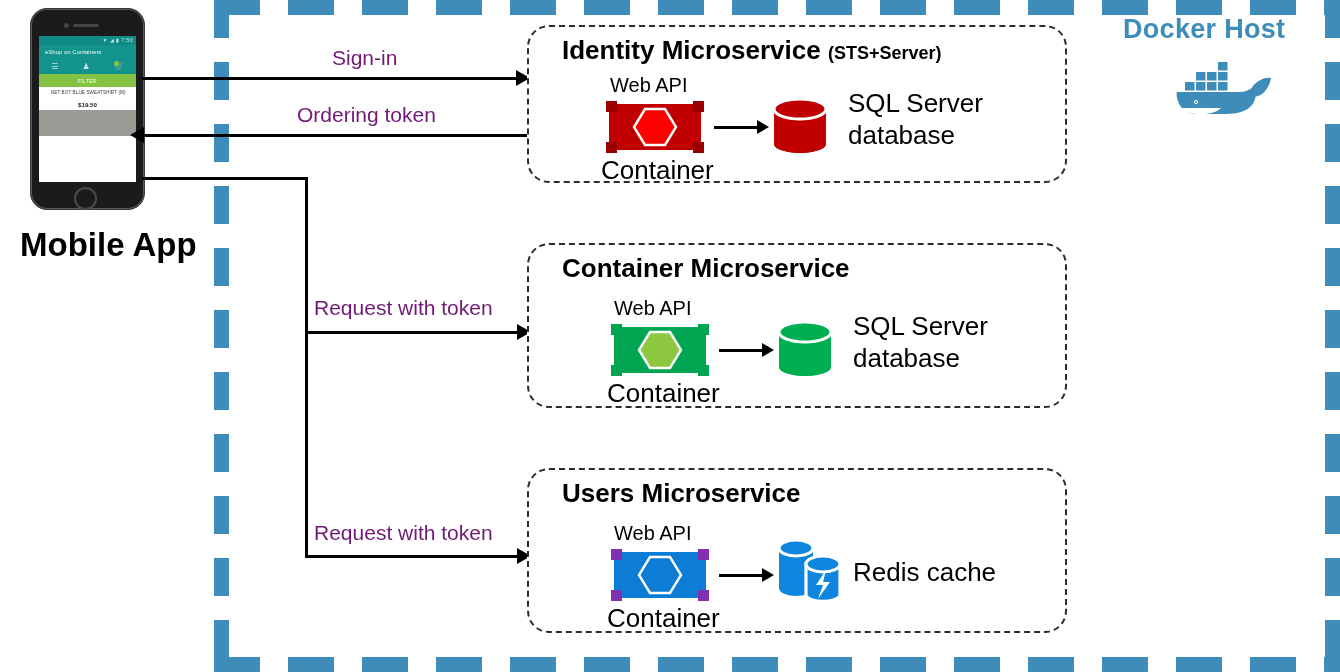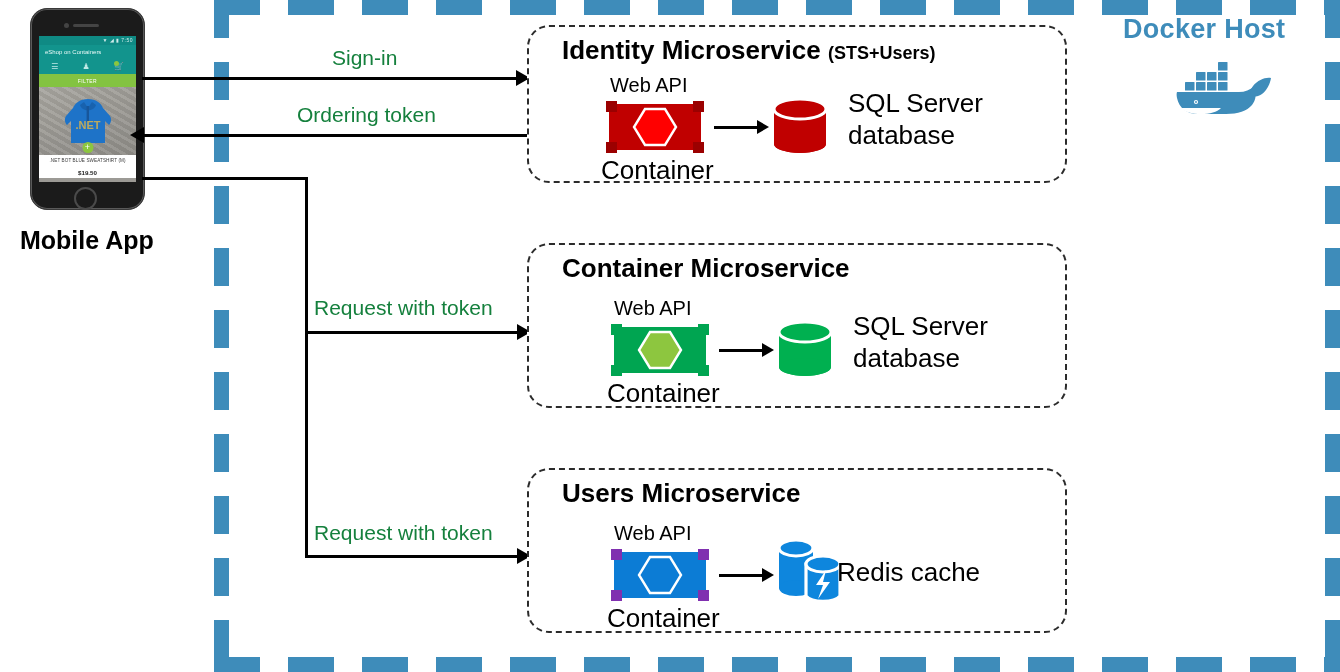--- a/index.html
+++ b/index.html
@@ -58,21 +58,21 @@
   .ph-prod .concrete{position:absolute;inset:0;
      background:
        repeating-linear-gradient(30deg,rgba(255,255,255,.07) 0 3px,rgba(0,0,0,.05) 3px 7px),
        linear-gradient(160deg,#a9a7a1,#8e8c87);}
   .hoodie{position:absolute;left:50%;top:9px;transform:translateX(-50%);width:52px;height:50px;}
   .ph-plus{position:absolute;left:50%;bottom:2px;transform:translateX(-50%);
     width:11px;height:11px;border-radius:50%;background:#8CC63F;color:#fff;font-size:9px;line-height:10px;text-align:center;}
   .ph-name{height:11px;background:#fff;color:#3a3a3a;font-size:4.6px;display:flex;align-items:center;justify-content:center;letter-spacing:.1px;}
   .ph-price{height:12px;background:#fff;color:#1a1a1a;font-size:6.2px;font-weight:bold;display:flex;align-items:center;justify-content:center;}
   .ph-prod2{height:26px;background:#9c9a95;position:relative;overflow:hidden;}
-  .mobile-app-label{left:20px;top:226px;font-size:25px;font-weight:bold;white-space:nowrap;}
+  .mobile-app-label{left:20px;top:226px;font-size:33px;font-weight:bold;white-space:nowrap;}
 
   
   .svc{
     position:absolute;
     border:2.5px dashed #2b2b2b;
     border-radius:22px;
     box-sizing:border-box;
     background:#ffffff;
   }
   .svc-title{position:absolute;white-space:nowrap;font-weight:bold;font-size:26px;color:#000;}
@@ -93,21 +93,21 @@
   .db-text{position:absolute;font-size:26px;line-height:32px;white-space:nowrap;}
 
   
   .ln{position:absolute;background:#000;}
   .ln.h{height:2.6px;}
   .ln.v{width:2.6px;}
   .arrowhead{position:absolute;width:0;height:0;}
   .arrowhead.right{border-top:8px solid transparent;border-bottom:8px solid transparent;border-left:14px solid #000;}
   .arrowhead.left{border-top:8px solid transparent;border-bottom:8px solid transparent;border-right:14px solid #000;}
   .arrowhead.small-right{border-top:7px solid transparent;border-bottom:7px solid transparent;border-left:12px solid #000;}
-  .flow-label{position:absolute;font-size:21px;white-space:nowrap;color:#15803d;}
+  .flow-label{position:absolute;font-size:21px;white-space:nowrap;color:#701a75;}
 </style>
 </head>
 <body>
 
 <div class="stage">
 
   <div class="host-edge v" style="left:214px;top:0px;height:672px;"></div>
   <div class="host-edge h" style="left:214px;top:0px;width:1126px;"></div>
   <div class="host-edge v" style="left:1325px;top:0px;height:672px;"></div>
   <div class="host-edge h" style="left:214px;top:657px;width:1126px;"></div>
@@ -143,30 +143,20 @@
         <div class="ph-status-icons">▼ ◢ ▮ 7:50</div>
       </div>
       <div class="ph-title">eShop on Containers</div>
       <div class="ph-tabs">
         <span>☰</span>
         <span>♟</span>
         <span>🛒</span>
         <div class="ph-badge"></div>
       </div>
       <div class="ph-filter">FILTER</div>
-      <div class="ph-prod">
-        <div class="concrete"></div>
-        <svg class="hoodie" viewBox="0 0 52 50">
-          <path d="M26 3 C18 3 13 7 11 12 L4 20 C2 23 3 27 5 29 L9 25 L9 47 L43 47 L43 25 L47 29 C49 27 50 23 48 20 L41 12 C39 7 34 3 26 3 Z" fill="#1E73C8"></path>
-          <path d="M18 9 C20 16 32 16 34 9 L30 6 L26 12 L22 6 Z" fill="#1862AE"></path>
-          <rect x="24.6" y="10" width="2.4" height="16" fill="#17569b"></rect>
-          <text x="26" y="33" font-family="Liberation Sans, sans-serif" font-size="11" font-weight="bold" fill="#BDAA5E" text-anchor="middle">.NET</text>
-        </svg>
-        <div class="ph-plus">+</div>
-      </div>
       <div class="ph-name">.NET BOT BLUE SWEATSHIRT (M)</div>
       <div class="ph-price">$19.50</div>
       <div class="ph-prod2">
         <div class="concrete"></div>
 
       </div>
     </div>
   </div>
   <div class="abs mobile-app-label">Mobile App</div>
 
@@ -185,21 +175,21 @@
   <div class="abs ln h" style="left:305px;top:331px;width:224px;"></div>
   <div class="abs arrowhead right" style="left:517px;top:324px;"></div>
 
   <div class="abs flow-label" style="left:314px;top:521px;">Request with token</div>
   <div class="abs ln h" style="left:305px;top:555px;width:224px;"></div>
   <div class="abs arrowhead right" style="left:517px;top:548px;"></div>
 
   <div class="svc" style="left:527px;top:25px;width:540px;height:158px;">
     <div class="svc-title" style="left:33px;top:8px;">
       <span>Identity Microservice</span>
-      <span class="svc-sub">(STS+Users)</span>
+      <span class="svc-sub">(STS+Server)</span>
     </div>
 
     <div class="webapi-label" style="left:81px;top:47px;">Web API</div>
 
     <div class="cbox" style="left:80px;top:77px;">
       <div class="fill" style="background:#C00000;"></div>
       <svg class="hex" viewBox="0 0 46 40">
         <polygon points="13,2 33,2 44,20 33,38 13,38 2,20" fill="#FF0000" stroke="#ffffff" stroke-width="2.4"></polygon>
       </svg>
       <div class="cnr tl" style="background:#9B0000;"></div>
@@ -287,18 +277,18 @@
 
     <svg class="abs" viewBox="0 0 72 74" style="left:246px;top:64px;width:72px;height:74px;">
       <path d="M4 14 h34 v40 a19 8 0 0 1 -34 0 z" fill="#0E86DD"></path>
       <ellipse cx="21" cy="54" rx="17" ry="8" fill="#0E86DD"></ellipse>
       <ellipse cx="21" cy="14" rx="17" ry="8" fill="#0E86DD" stroke="#ffffff" stroke-width="3.2"></ellipse>
       <path d="M31 30 h34 v32 a18 8 0 0 1 -34 0 z" fill="#0E86DD" stroke="#ffffff" stroke-width="3.2"></path>
       <ellipse cx="48" cy="30" rx="17" ry="8" fill="#0E86DD" stroke="#ffffff" stroke-width="3.2"></ellipse>
       <path d="M51 36 L41 51 h7 l-5 14 l12 -17 h-7 z" fill="#ffffff"></path>
     </svg>
 
-    <div class="db-text" style="left:308px;top:86px;">
+    <div class="db-text" style="left:324px;top:86px;">
       <div>Redis cache</div>
     </div>
   </div>
 
 </div>
 
 </body></html>

